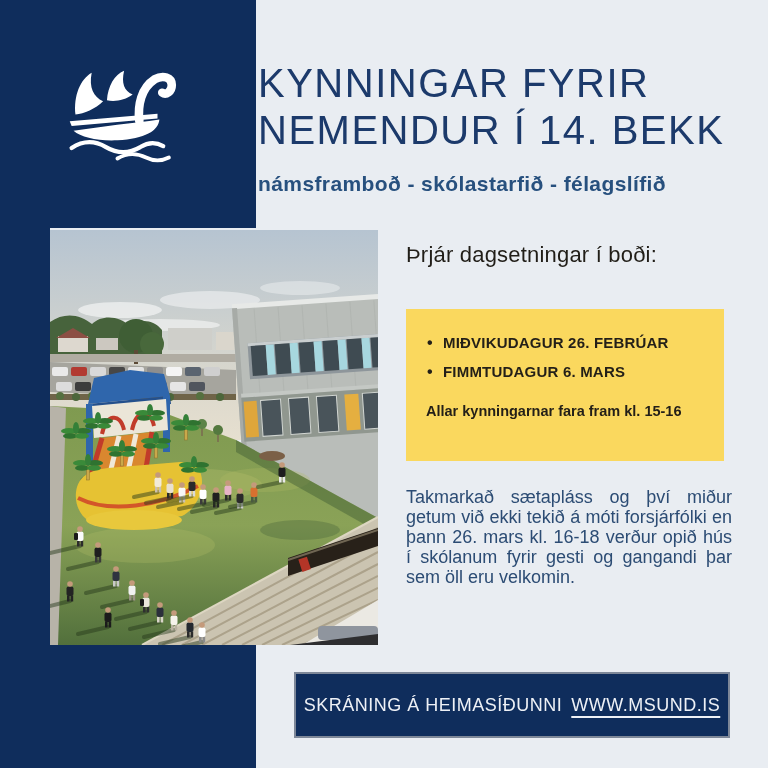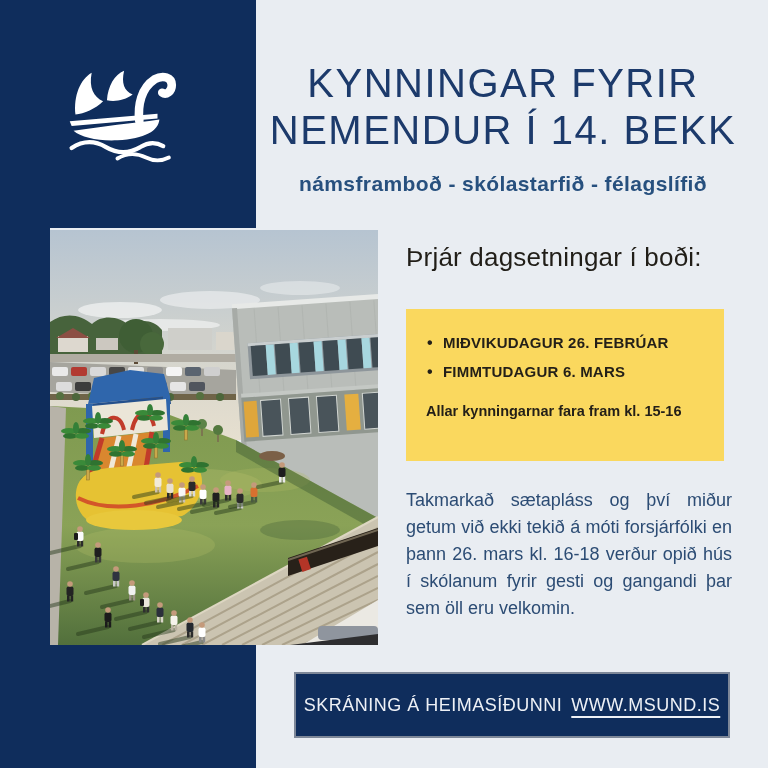--- a/index.html
+++ b/index.html
@@ -12,35 +12,35 @@
   .canvas{
     position:relative;width:768px;height:768px;margin:0 auto;
     background:var(--bg);overflow:hidden;
     font-family:"Liberation Sans",sans-serif;
   }
   .navy-band{position:absolute;left:0;top:0;width:50px;height:768px;background:var(--navy)}
   .logo-square{position:absolute;left:0;top:0;width:256px;height:228px;background:var(--navy)}
   .logo-square svg{position:absolute;left:64px;top:66px;width:124px;height:102px}
   .bottom-block{position:absolute;left:0;top:645px;width:256px;height:123px;background:var(--navy)}
 
-  .title-block{position:absolute;left:258px;top:60px;width:490px;text-align:center;color:var(--title_text)}
+  .title-block{position:absolute;left:258px;top:60px;width:490px;color:var(--title_text)}
   .title-block h1{font-weight:300;font-size:40px;line-height:47px;letter-spacing:1.5px;font-family:"Liberation Sans",sans-serif}
   .subtitle{margin-top:18px;font-size:21px;font-weight:700;letter-spacing:.4px;color:var(--subtitle_text)}
 
   .photo{position:absolute;left:50px;top:230px;width:328px;height:415px;overflow:hidden}
   .photo svg{display:block;width:100%;height:100%}
 
-  .intro{position:absolute;left:406px;top:242px;font-size:26px;font-weight:500;color:var(--dark_text);letter-spacing:.2px}
+  .intro{position:absolute;left:406px;top:242px;font-size:22px;font-weight:500;color:var(--dark_text);letter-spacing:.2px}
   .datebox{position:absolute;left:406px;top:309px;width:318px;height:152px;background:var(--yellow);padding:19px 8px 12px 20px;overflow:hidden}
   .datebox ul{list-style:none}
   .datebox li{position:relative;padding-left:17px;font-size:15px;font-weight:700;line-height:29px;color:#231f18;letter-spacing:.2px;white-space:nowrap}
   .datebox li::before{content:"•";position:absolute;left:1px;top:0;font-size:16px}
   .note{margin-top:17px;font-size:14.5px;font-weight:700;color:#231f18;white-space:nowrap}
 
-  .bodytext{position:absolute;left:406px;top:487px;width:326px;font-size:18px;line-height:27px;
+  .bodytext{position:absolute;left:406px;top:487px;width:326px;font-size:18px;line-height:20px;
     color:var(--body_text);text-align:justify;text-align-last:left}
 
   .footer-bar{position:absolute;left:294px;top:672px;width:436px;height:66px;background:var(--navy);
     border:2px solid var(--footer-border,#7d8798);display:flex;align-items:center;justify-content:center;gap:9px;
     color:var(--footer_text);font-size:18px;font-weight:300;letter-spacing:.5px;white-space:nowrap}
   .footer-link{color:inherit;text-decoration:underline;text-underline-offset:5px;text-decoration-thickness:1.5px;cursor:pointer}
 
   
   .sh{stroke:rgba(38,56,28,.48);stroke-width:4;stroke-linecap:round}
   .skin{fill:#c49a7b}

